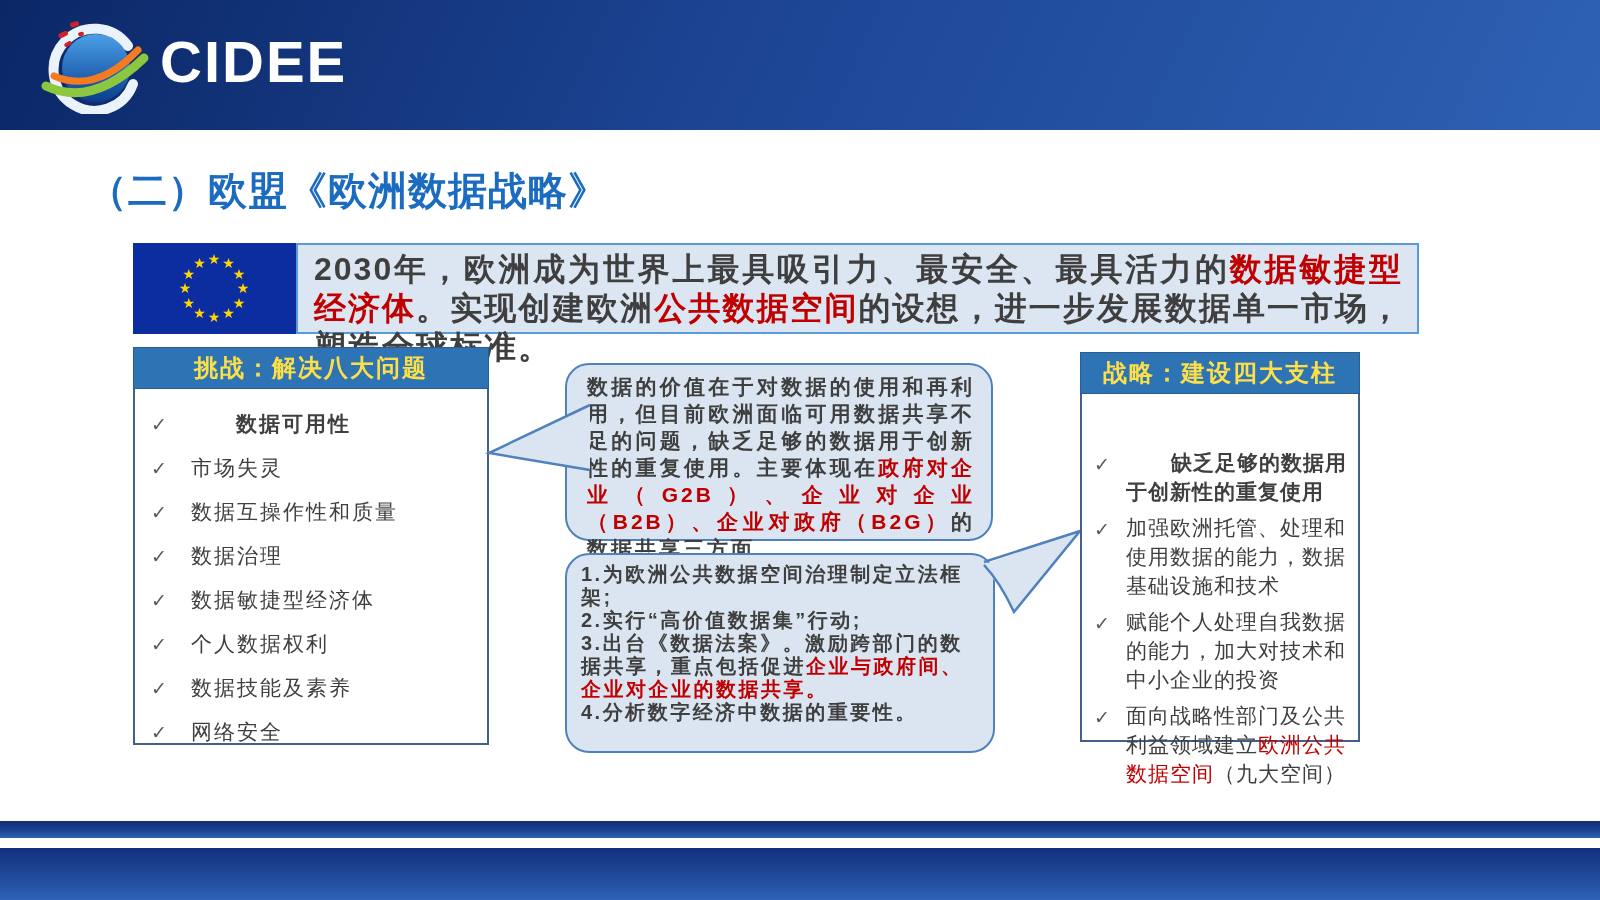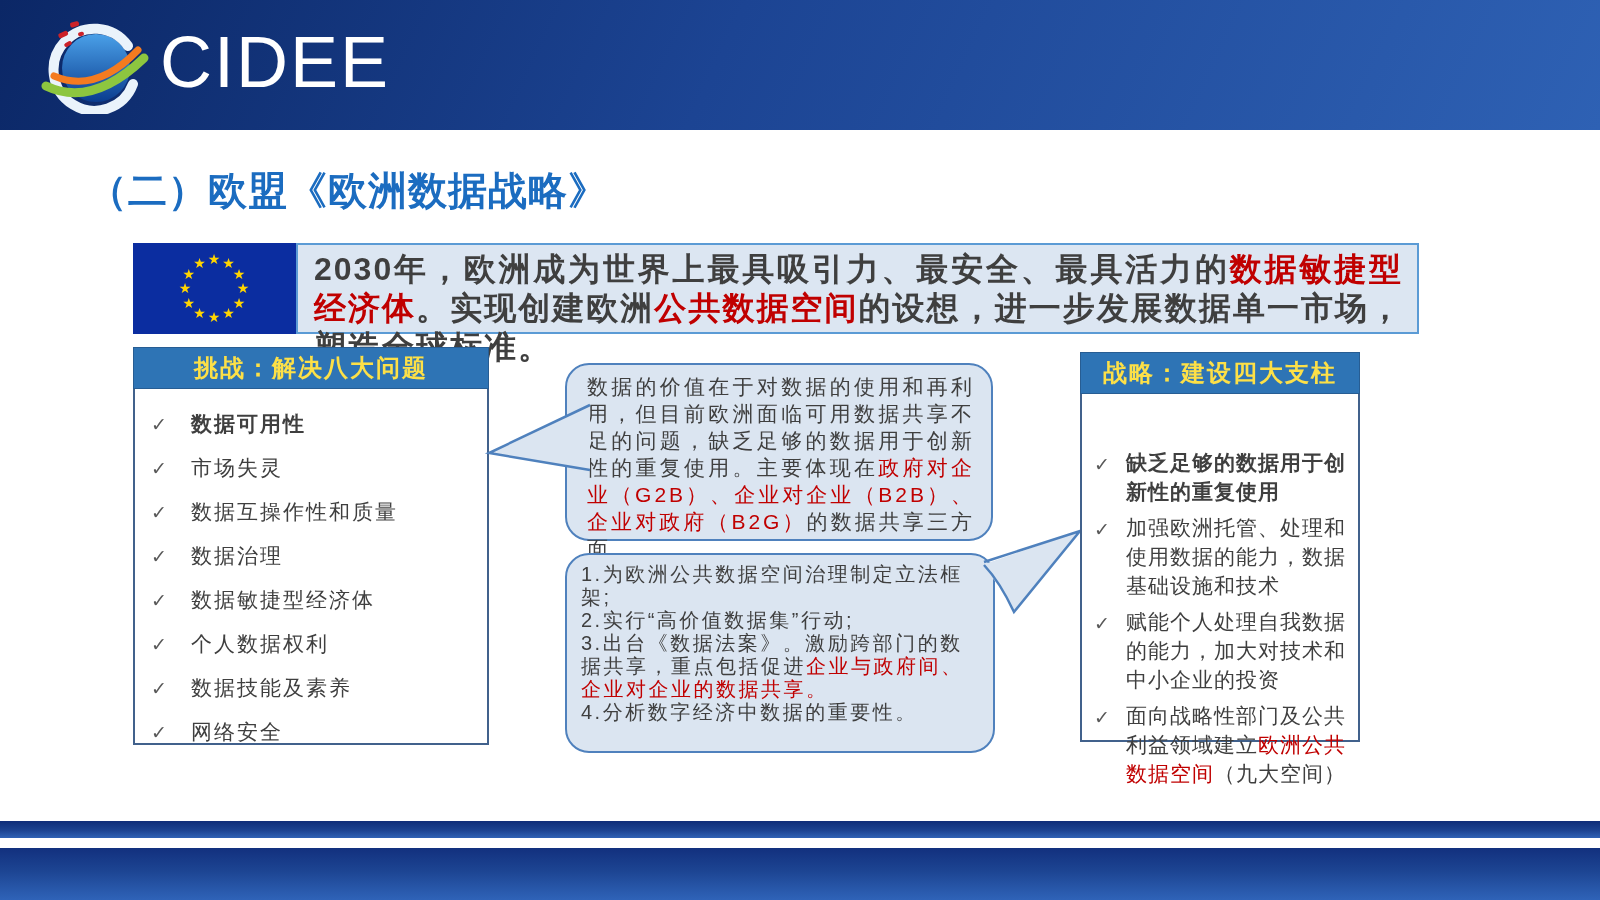--- a/index.html
+++ b/index.html
@@ -2,51 +2,51 @@
 <html><head>
 <meta charset="utf-8">
 <style>
   html,body{margin:0;padding:0;background:#fff;}
   .slide{position:relative;width:1600px;height:900px;background:#fff;overflow:hidden;
          font-family:"Liberation Sans","DejaVu Sans",sans-serif;color:#3f3f3f;}
   
   .banner{position:absolute;left:0;top:0;width:1600px;height:130px;
           background:linear-gradient(115deg,#0b2766 0%,#1c4493 45%,#2e61b4 100%);}
   .logo{position:absolute;left:40px;top:10px;display:flex;align-items:center;gap:8px;}
-  .logo-text{color:#ffffff;font-size:72px;font-weight:normal;letter-spacing:2px;line-height:104px;}
+  .logo-text{color:#ffffff;font-size:58px;font-weight:bold;letter-spacing:2px;line-height:104px;}
   
   .page-title{position:absolute;left:88px;top:164px;font-size:39px;font-weight:bold;
               color:#1b6cc0;letter-spacing:1px;}
   
   .intro-row{position:absolute;left:133px;top:243px;width:1286px;height:91px;display:flex;}
   .eu-flag{position:relative;width:163px;height:91px;background:#0b2da0;flex:none;}
   .eu-star{position:absolute;color:#ffd500;font-size:14px;transform:translate(-50%,-50%);line-height:1;}
   .intro-panel{flex:1;background:#dce6f2;border:2px solid #5b9bd5;padding:5px 14px 22px 16px;
                font-size:32px;font-weight:bold;color:#3f3f3f;line-height:39px;letter-spacing:2px;
                text-align:justify;}
   .red{color:#c00000;}
-  .bold{font-weight:bold;}
+  .bold{font-weight:bold;margin-left:45px;}
   
   .panel{position:absolute;}
   .panel-header{height:40px;background:#2e74b5;border:1px solid #275d93;color:#fde047;
                 font-weight:bold;font-size:24px;letter-spacing:2px;
                 display:flex;align-items:center;justify-content:center;}
   .panel-body{background:#ffffff;border:2px solid #41618c;border-top:none;box-sizing:border-box;}
   #challenges{left:133px;top:347px;width:356px;}
   #challenges .panel-body{height:356px;padding:22px 8px 0 14px;}
   .check-item{position:relative;padding-left:42px;font-size:21px;letter-spacing:2px;
               line-height:25px;margin-bottom:19px;color:#3f3f3f;}
   .check{position:absolute;left:2px;top:1px;color:#595959;font-size:19px;letter-spacing:0;}
   #strategy{left:1080px;top:352px;width:280px;}
   #strategy .panel-body{height:348px;padding:54px 4px 0 10px;}
   #strategy .check-item{padding-left:34px;margin-bottom:7px;line-height:29px;letter-spacing:1px;}
   #strategy .check{left:2px;top:2px;}
   
   .bubble{position:absolute;background:#dbe5f1;border:2.5px solid #4f81bd;border-radius:24px;
-          color:#3f3f3f;box-sizing:border-box;}
+          color:#3f3f3f;box-sizing:border-box;font-weight:bold;}
   #bubble1{left:565px;top:363px;width:428px;height:178px;padding:8px 16px 8px 20px;
            font-size:21px;line-height:27px;letter-spacing:3px;text-align:justify;}
   #bubble2{left:565px;top:553px;width:430px;height:200px;padding:8px 8px 8px 14px;
            font-size:20px;line-height:23px;letter-spacing:2.5px;}
   .tails{position:absolute;left:0;top:0;width:1600px;height:900px;pointer-events:none;}
   
   .bar-thin{position:absolute;left:0;top:821px;width:1600px;height:17px;
             background:linear-gradient(180deg,#0f2d78 0%,#1c4391 55%,#2f62b5 100%);}
   .bar-thick{position:absolute;left:0;top:848px;width:1600px;height:52px;
              background:linear-gradient(180deg,#12307e 0%,#1d4593 45%,#2f63b8 100%);}

